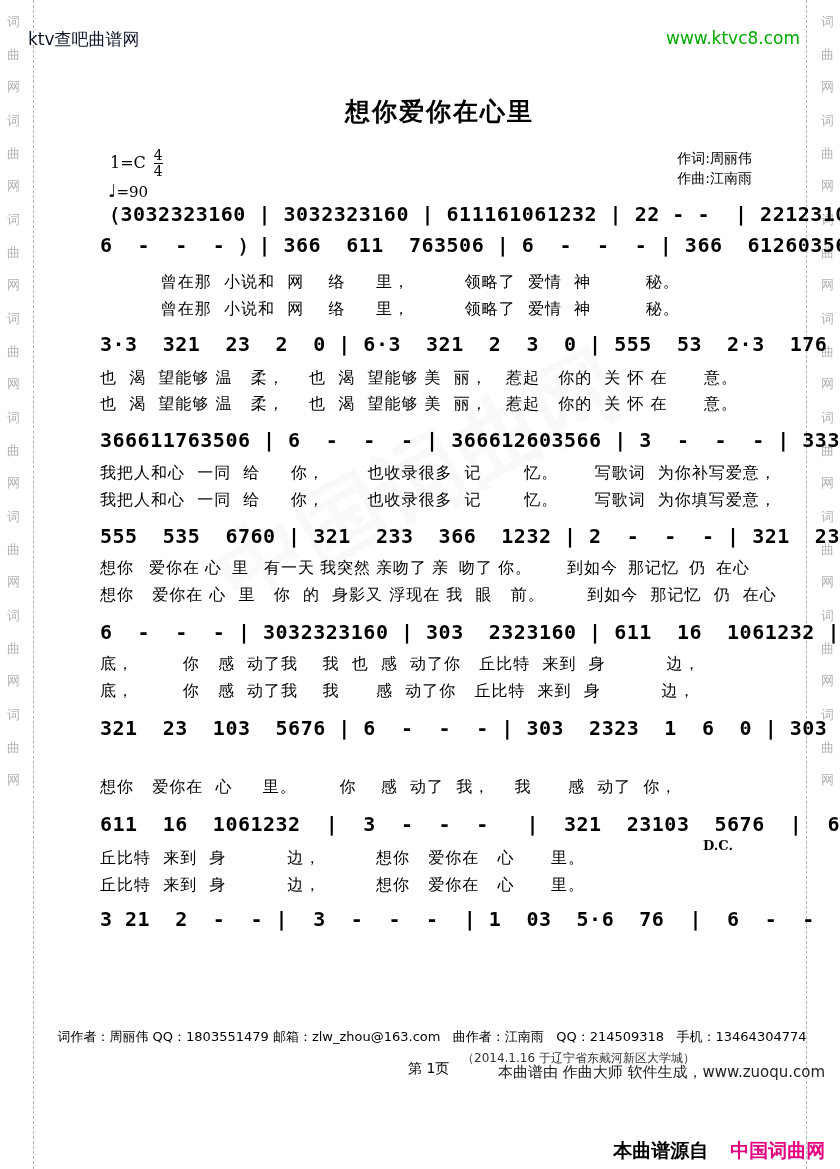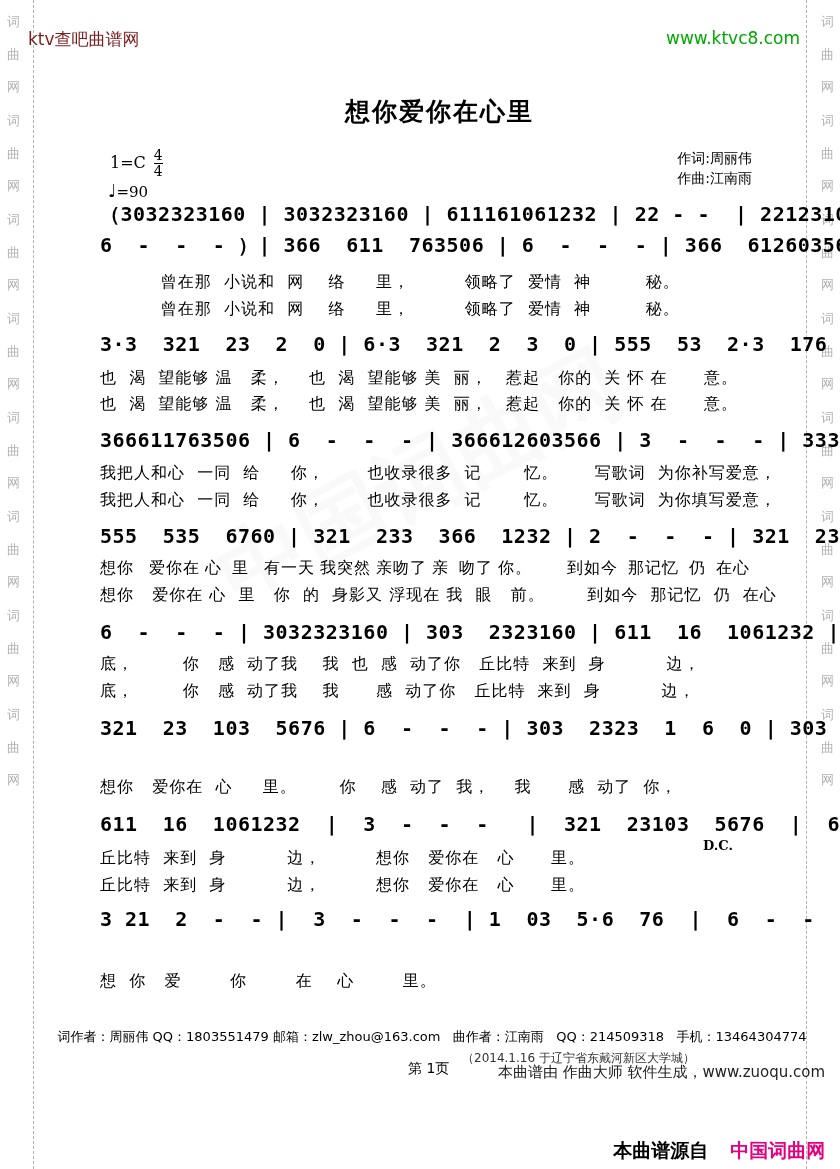--- a/index.html
+++ b/index.html
@@ -6,21 +6,21 @@
   body { width:840px; height:1169px; position:relative; background:#ffffff;
          font-family:"DejaVu Sans", sans-serif; color:#000; overflow:hidden; }
   .edge-strip { position:absolute; top:0; height:1169px; width:34px; }
   .edge-strip.left  { left:0;  border-right:1px dashed #a9b6a9; }
   .edge-strip.right { right:0; border-left:1px dashed #a9b6a9; }
   .edge-text { position:absolute; top:4px; writing-mode:vertical-rl; text-orientation:upright;
                font-size:13px; letter-spacing:33px; color:#b3b3b3; }
   .edge-strip.left  .edge-text { left:4px; }
   .edge-strip.right .edge-text { right:4px; }
 
-  .site-name { position:absolute; left:28px; top:28px; font-size:17px; color:#7f1d1d; cursor:pointer; }
+  .site-name { position:absolute; left:28px; top:28px; font-size:17px; color:#0f172a; cursor:pointer; }
   .site-url  { position:absolute; right:40px; top:28px; font-size:17px; color:#00aa00; cursor:pointer; }
 
   .song-title { position:absolute; top:95px; left:0; width:840px; text-align:center;
                 font-family:"DejaVu Serif", serif; font-size:25px; font-weight:bold; letter-spacing:2px;padding-left:39px; }
 
   .key-block { position:absolute; left:110px; top:148px; font-size:16px; font-family:"DejaVu Serif", serif; }
   .frac { display:inline-flex; flex-direction:column; text-align:center; vertical-align:middle;
           font-size:14px; line-height:15px; margin-left:8px; }
   .frac .den { border-top:1px solid #000; }
   .tempo { position:absolute; left:108px; top:180px; font-size:15px; font-family:"DejaVu Serif", serif; }
@@ -106,21 +106,20 @@
 
   <div class="notes-row" style="top:716px;">321  23  103  5676 | 6  -  -  - | 303  2323  1  6  0 | 303  2323  1  6  0 |</div>
   <div class="lyrics-row" style="top:777px;">想你   爱你在  心     里。       你    感  动了  我，    我      感  动了  你，</div>
 
   <div class="notes-row" style="top:812px;">611  16  1061232  |  3  -  -  -   |  321  23103  5676  |  6  -  -  - ‖</div>
   <div class="lyrics-row" style="top:848px;">丘比特  来到  身          边，         想你   爱你在   心      里。</div>
   <div class="lyrics-row" style="top:875px;">丘比特  来到  身          边，         想你   爱你在   心      里。</div>
   <div class="dc-mark">D.C.</div>
 
   <div class="notes-row" style="top:907px;">3 21  2  -  - |  3  -  -  -  | 1  03  5·6  76  |  6  -  -  -  |  6  -  -  0  |</div>
-  <div class="lyrics-row" style="top:971px;">想  你   爱        你        在    心        里。</div>
 </div>
 
 <div class="footer-authors">词作者：周丽伟 QQ：1803551479 邮箱：zlw_zhou@163.com   曲作者：江南雨   QQ：214509318   手机：13464304774</div>
 <div class="page-num">第 1页</div>
 <div class="footer-date">（2014.1.16 于辽宁省东戴河新区大学城）</div>
 <div class="footer-generator">本曲谱由 作曲大师 软件生成，www.zuoqu.com</div>
 
 <div class="source-line">
   <span>本曲谱源自</span><span class="source-brand">中国词曲网</span>
 </div>

